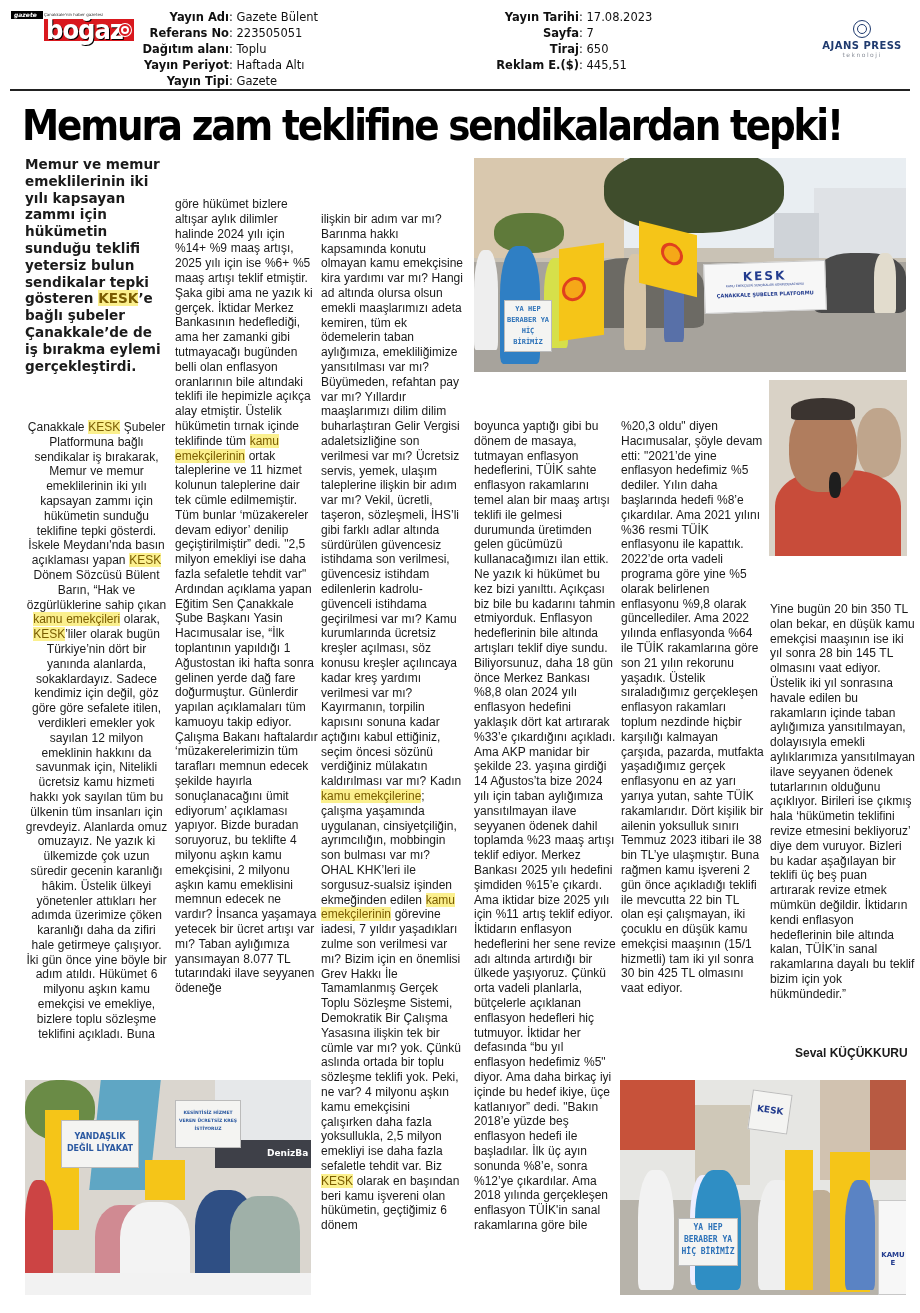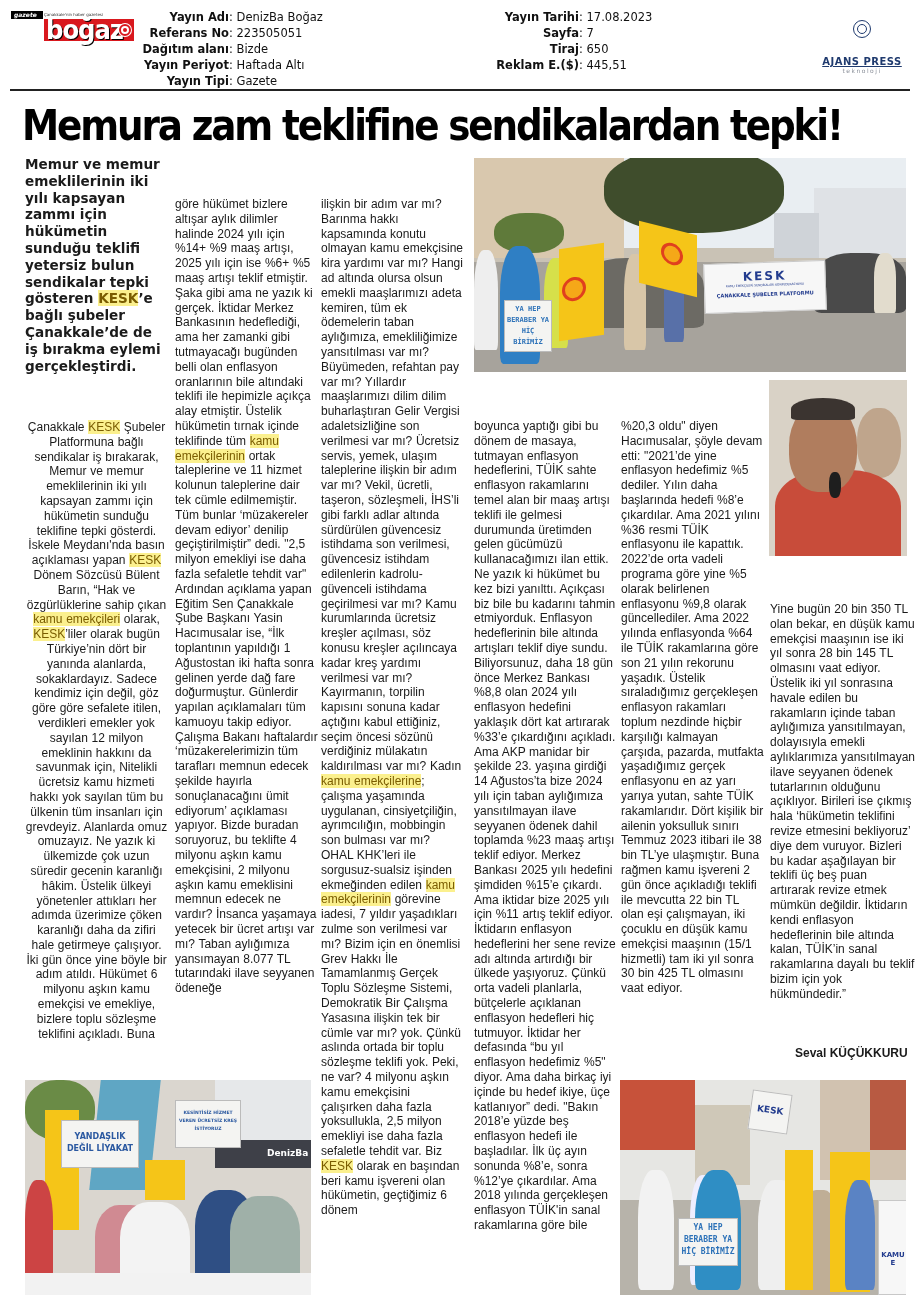--- a/index.html
+++ b/index.html
@@ -21,38 +21,38 @@
   .meta .k { font-weight: bold; font-family: "DejaVu Sans", sans-serif; }
   .meta .v { font-family: "DejaVu Sans", sans-serif; }
   .meta-left { left: 107px; top: 9px; }
   .meta-left .k { width: 122px; }
   .meta-right { left: 457px; top: 9px; }
   .meta-right .k { width: 122px; }
 
   .ajans { position: absolute; left: 812px; top: 20px; width: 100px; height: 42px; text-align: center; }
   .ajans .ico { position: relative; margin: 0 auto; width: 18px; height: 18px; border: 1.5px solid #1f3a6e; border-radius: 50%; }
   .ajans .ico::before { content: ""; position: absolute; left: 3px; top: 3px; width: 8px; height: 8px; border: 1.5px solid #1f3a6e; border-radius: 50%; }
-  .ajans .name { font: bold 10px "DejaVu Sans", sans-serif; color: #1f3a6e; letter-spacing: 0.5px; margin-top: 18px; text-decoration: underline; }
+  .ajans .name { font: bold 10px "DejaVu Sans", sans-serif; color: #1f3a6e; letter-spacing: 0.5px; margin-top: 2px; }
   .ajans .sub { font: 6px "DejaVu Sans", sans-serif; color: #8a8f99; letter-spacing: 1.5px; }
 
   .rule { position: absolute; left: 10px; width: 900px; height: 2px; background: #222; top: 89px; }
 
   
   .headline { position: absolute; left: 22px; top: 100px; width: 890px; height: 50px; font: bold 43px "DejaVu Sans Condensed", "DejaVu Sans", sans-serif; letter-spacing: -2.2px; color: #000; white-space: nowrap; transform-origin: left top; transform: scaleX(0.965); }
 
   
   .col { position: absolute; font-family: "Liberation Sans", sans-serif; font-size: 12px; line-height: 14.8px; color: #1a1a1a; word-spacing: 0.3px; }
   .col p { white-space: normal; margin-top: 40px; }
   .hl { background: #fbf08e; color: #7a5c00; }
 
   .lead { position: absolute; left: 25px; top: 156px; width: 142px; font: bold 13.6px "DejaVu Sans", sans-serif; line-height: 16.8px; color: #1b1b1b; }
 
   .c1 { left: 25px; top: 380px; width: 143px; text-align: center; }
   .c2 { left: 175px; top: 157px; width: 143px; }
-  .c3 { left: 321px; top: 157px; width: 143px; }
+  .c3 { left: 321px; top: 172px; width: 143px; }
   .c4 { left: 474px; top: 379px; width: 143px; }
   .c5 { left: 621px; top: 379px; width: 143px; }
   .c6 { left: 770px; top: 562px; width: 145px; }
 
   .byline { position: absolute; left: 795px; top: 1046px; font: bold 12px "Liberation Sans", sans-serif; color: #1b1b1b; white-space: nowrap; }
 
   
   .photo { position: absolute; overflow: hidden; background: #c9c2b5; }
   .p-top { left: 474px; top: 158px; width: 432px; height: 214px; }
   .p-portrait { left: 769px; top: 380px; width: 138px; height: 176px; }
@@ -81,29 +81,29 @@
     <div class="lb-slogan">Çanakkale'nin haber gazetesi</div>
     <div class="lb-main">
       <span class="lb-word">boğaz</span>
       <span class="lb-rose"></span>
     </div>
   </div>
 
   <div class="meta meta-left">
     <div class="row">
         <span class="k">Yayın Adı</span>
-        <span class="v">: DenizBa Boğaz</span>
+        <span class="v">: Gazete Bülent</span>
       </div>
     <div class="row">
         <span class="k">Referans No</span>
         <span class="v">: 223505051</span>
       </div>
     <div class="row">
         <span class="k">Dağıtım alanı</span>
-        <span class="v">: Bizde</span>
+        <span class="v">: Toplu</span>
       </div>
     <div class="row">
         <span class="k">Yayın Periyot</span>
         <span class="v">: Haftada Altı</span>
       </div>
     <div class="row">
         <span class="k">Yayın Tipi</span>
         <span class="v">: Gazete</span>
       </div>
   </div>

